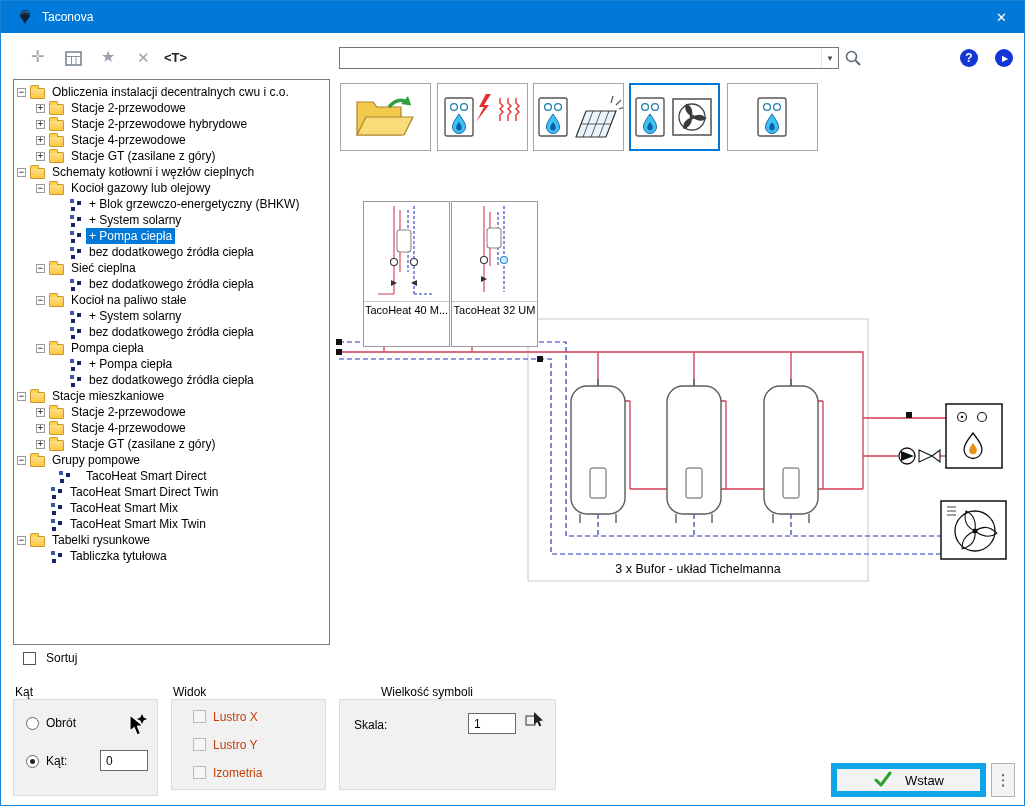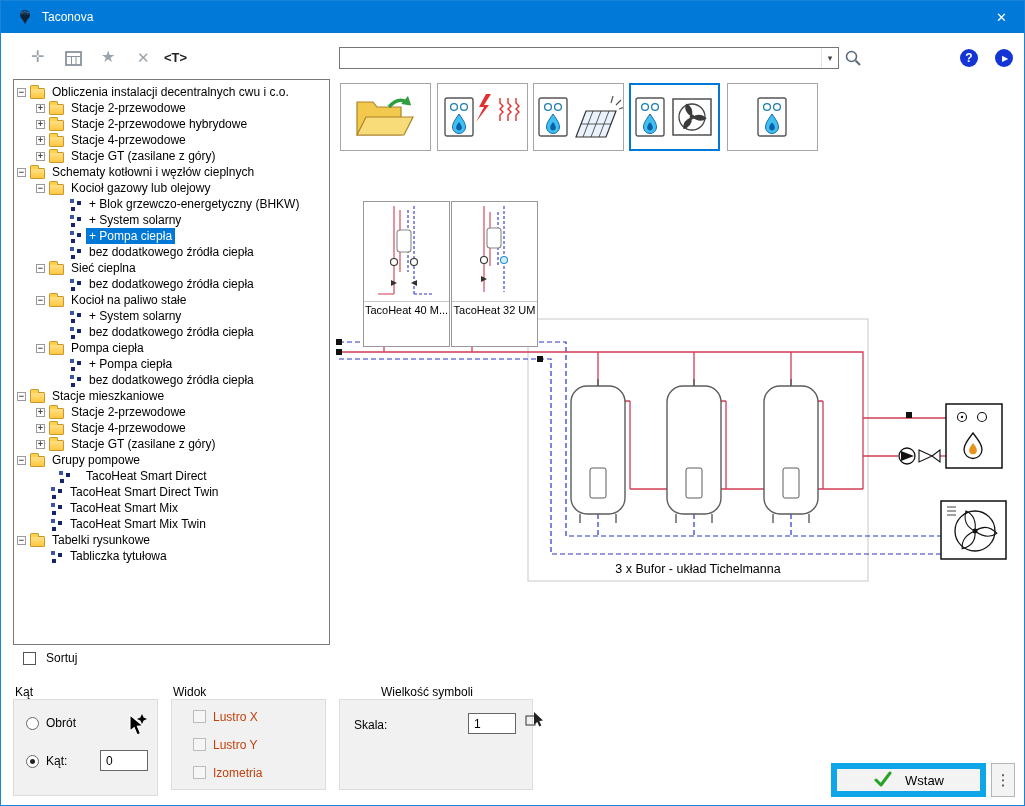--- a/index.html
+++ b/index.html
@@ -59,21 +59,21 @@
 .thumblabel{height:17px;font-size:11px;text-align:center;line-height:16px;overflow:hidden;white-space:nowrap;border-top:1px solid #c9c9c9;}
 .caption{position:absolute;left:527px;top:561px;width:340px;text-align:center;font-size:12.5px;}
 
 
 .gbox{position:absolute;background:#f1f1f1;border:1px solid #dcdcdc;}
 .gtitle{position:absolute;font-size:12px;}
 #gb-kat{left:12px;top:698px;width:145px;height:97px;}
 #t-kat{left:14px;top:684px;}
 #gb-widok{left:170px;top:698px;width:155px;height:91px;}
 #t-widok{left:172px;top:684px;}
-#gb-size{left:338px;top:698px;width:194px;height:91px;}
+#gb-size{left:338px;top:698px;width:217px;height:91px;}
 #t-size{left:332px;top:684px;margin-left:48px;}
 .radiorow{position:absolute;display:flex;align-items:center;gap:7px;cursor:pointer;}
 #row-rotate{left:12px;top:16px;}
 #row-angle{left:12px;top:54px;}
 .radio{width:13px;height:13px;border:1px solid #666;border-radius:50%;background:#fff;position:relative;flex:none;display:inline-block;}
 .radio.on::after{content:'';position:absolute;left:3px;top:3px;width:5px;height:5px;border-radius:50%;background:#222;}
 .numinput{border:1px solid #666;font:12px "Liberation Sans",sans-serif;padding:0 5px;background:#fff;}
 #angle-input{position:absolute;left:86px;top:50px;width:48px;height:21px;}
 #scale-input{position:absolute;left:128px;top:13px;width:48px;height:21px;}
 #scale-label{position:absolute;left:14px;top:18px;}

